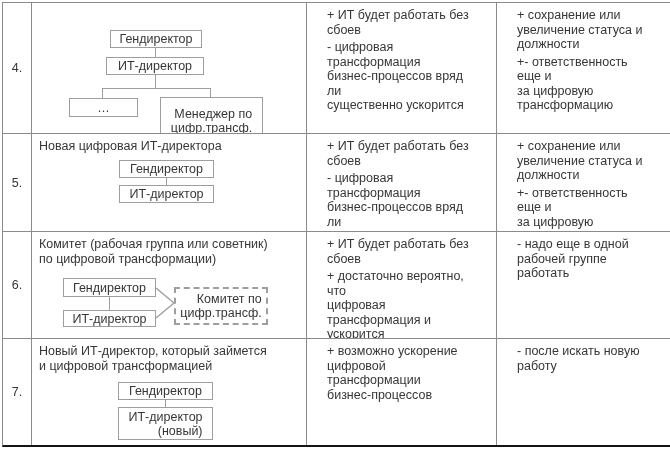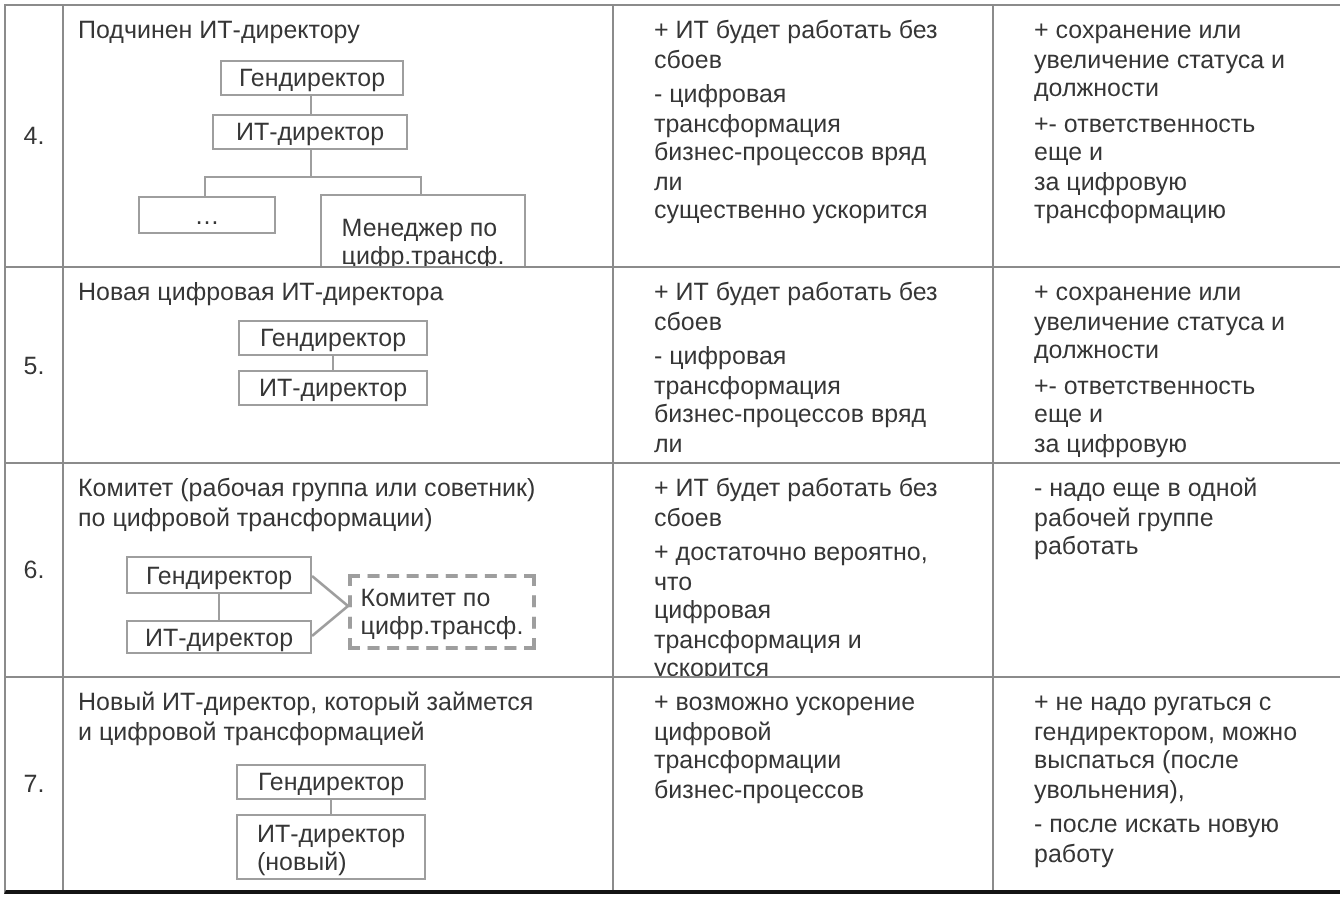--- a/index.html
+++ b/index.html
@@ -14,38 +14,37 @@
          border-bottom:1px solid var(--line,#8b8b8b); }
   .row:last-child { border-bottom:none; }
   .cell { border-right:1px solid var(--line,#8b8b8b); position:relative; overflow:hidden; }
   .cell:last-child { border-right:none; }
   .r4 { height:131px; } .r5 { height:98px; } .r6 { height:107px; } .r7 { height:106px; }
   .num { display:flex; align-items:center; justify-content:center; font-size:12.5px; }
   .txt { padding:5px 8px 0; font-size:12.5px; line-height:14.5px; }
   .txt p { margin:0 12px 3px; white-space:pre-line; }
   .title { position:absolute; left:7px; top:5px; font-size:12.5px; line-height:15px; white-space:pre-line; }
   .obox { position:absolute; border:1px solid var(--boxline,#9e9e9e); background:#fff;
-          display:flex; align-items:center; justify-content:center; text-align:left;
+          display:flex; align-items:center; justify-content:center; text-align:right;
           font-size:12.5px; line-height:14px; white-space:pre-line; }
   .dash { border:2px dashed var(--boxline,#9e9e9e); background:transparent; }
   .vl { position:absolute; width:1px; background:var(--boxline,#9e9e9e); }
   .hl { position:absolute; height:1px; background:var(--boxline,#9e9e9e); }
   svg.diag { position:absolute; overflow:visible; }
   svg.diag line { stroke:var(--boxline,#9e9e9e); stroke-width:1.4; }
 </style>
 </head>
 <body>
 
 <div class="page">
   <div class="table">
 
     <div class="row r4">
       <div class="cell num">4.</div>
       <div class="cell">
-        <div class="title">Подчинен ИТ-директору</div>
         <div class="obox" style="left:78px; top:27px; width:92px; height:18px;">Гендиректор</div>
         <div class="vl" style="left:123px; top:45px; height:9px;"></div>
         <div class="obox" style="left:74px; top:54px; width:98px; height:18px;">ИТ-директор</div>
         <div class="vl" style="left:123px; top:72px; height:14px;"></div>
         <div class="hl" style="left:70px; top:85px; width:109px;"></div>
         <div class="vl" style="left:70px; top:85px; height:10px;"></div>
         <div class="vl" style="left:178px; top:85px; height:9px;"></div>
         <div class="obox" style="left:37px; top:95px; width:69px; height:19px;">…</div>
         <div class="obox" style="left:128px; top:94px; width:103px; height:48px;">Менеджер по
 цифр.трансф.</div>
@@ -129,23 +128,19 @@
         <div class="vl" style="left:133px; top:61px; height:7px;"></div>
         <div class="obox" style="left:86px; top:68px; width:95px; height:33px;">ИТ-директор
 (новый)</div>
       </div>
       <div class="cell txt">
         <p>+ возможно ускорение
 цифровой трансформации
 бизнес-процессов</p>
       </div>
       <div class="cell txt">
-        <p>+ не надо ругаться с
-гендиректором, можно
-выспаться (после
-увольнения),</p>
         <p>- после искать новую
 работу</p>
       </div>
     </div>
 
   </div>
 </div>
 
 </body></html>

